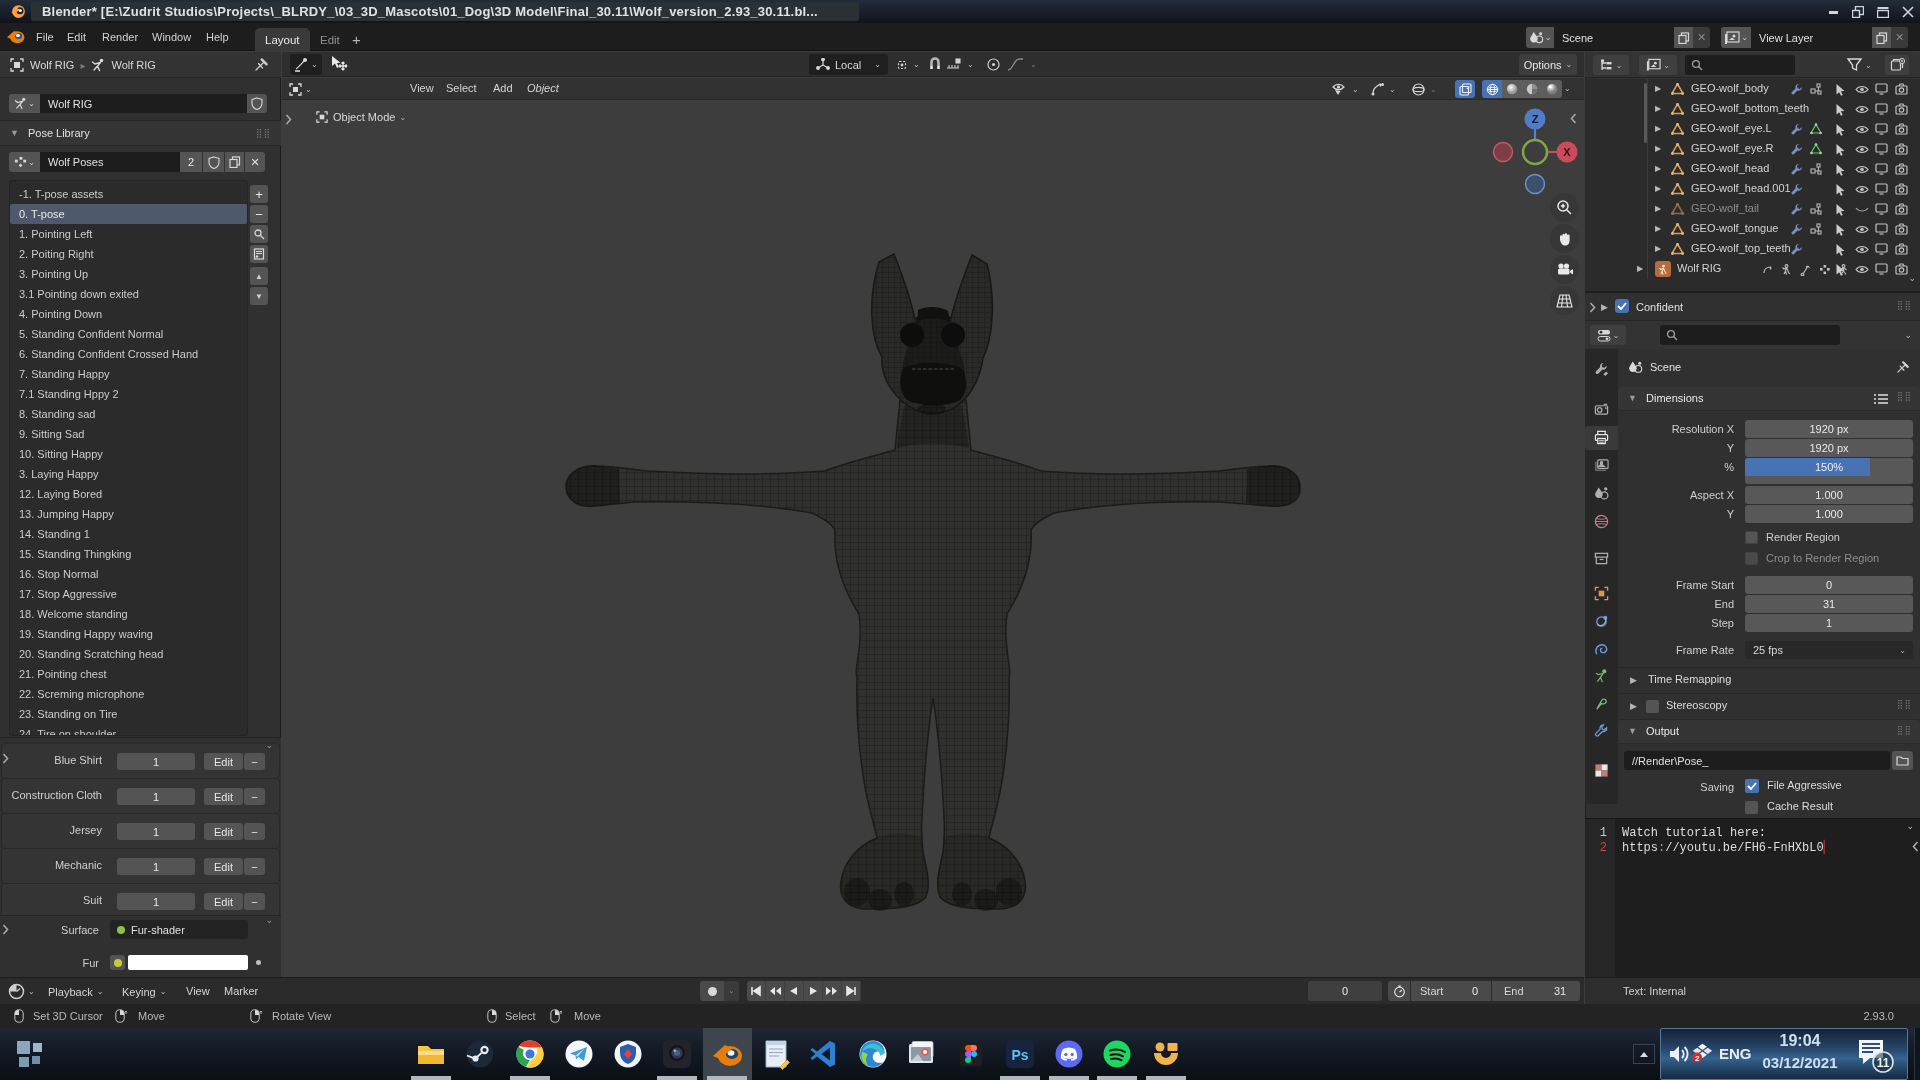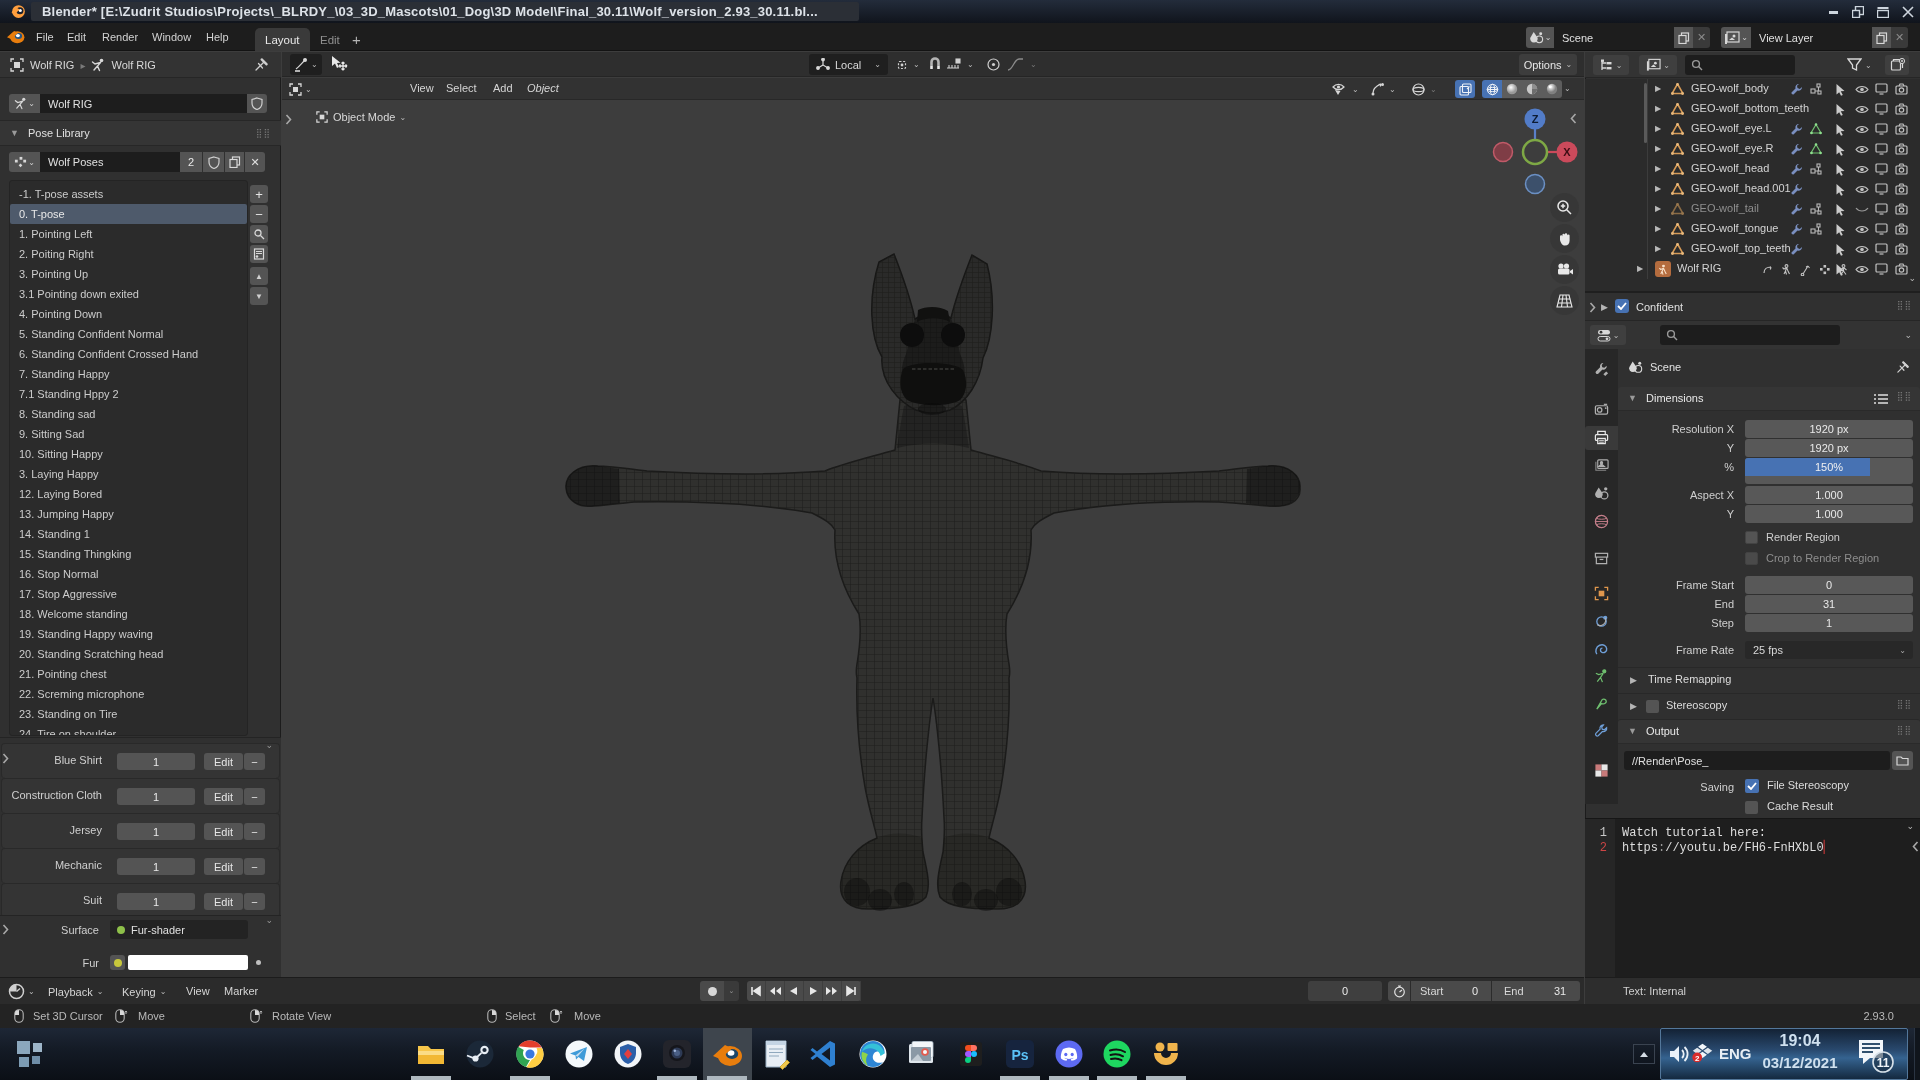--- a/index.html
+++ b/index.html
@@ -1473,21 +1473,21 @@
       <svg width="13" height="11" viewBox="0 0 13 11">
         <path d="M1 2 H5 L6.5 3.5 H12 V10 H1 Z" fill="none" stroke="#d8d8d8" stroke-width="1.2"></path>
       </svg>
     </div>
 <span class="abs" style="right:186px;top:432px;color:#cfcfcf;white-space:nowrap;">Saving</span>
 <div class="abs" style="left:127px;top:430px;width:14px;height:14px;background:#4772b3;border-radius:2px;display:flex;align-items:center;justify-content:center;">
       <svg width="10" height="8" viewBox="0 0 10 8">
         <path d="M1 4 L4 7 L9 1" stroke="#fff" stroke-width="1.8" fill="none"></path>
       </svg>
     </div>
-<span class="abs" style="left:149px;top:430px;color:#dcdcdc;">File Stereoscopy</span>
+<span class="abs" style="left:149px;top:430px;color:#dcdcdc;">File Aggressive</span>
 <div class="abs" style="left:127px;top:452px;width:13px;height:13px;background:#545454;border-radius:2px;"></div>
 <span class="abs" style="left:149px;top:451px;color:#dcdcdc;">Cache Result</span>
 </div>
 
 <div class="abs" style="left:1585px;top:818px;width:335px;height:159px;background:#1e1e1e;border-top:1px solid #161616;">
   <div class="abs" style="left:0;top:0;width:30px;height:159px;background:#262626;"></div>
   <div class="abs" style="left:8px;top:7px;color:#c8c8c8;font-family:'Liberation Mono',monospace;font-size:12px;line-height:15px;text-align:right;width:14px;">1<br><span style="color:#cc4545;">2</span></div>
   <div class="abs" style="left:37px;top:7px;color:#dedede;font-family:'Liberation Mono',monospace;font-size:12px;line-height:15px;white-space:pre;">Watch tutorial here:
 <span>https</span><span style="color:#999">:</span><span>//youtu.be/FH6-FnHXbL0</span><span style="color:#e03c3c;">▏</span></div>
   <span class="abs" style="right:6px;top:2px;color:#bbb;font-size:9px;">⌄</span>

